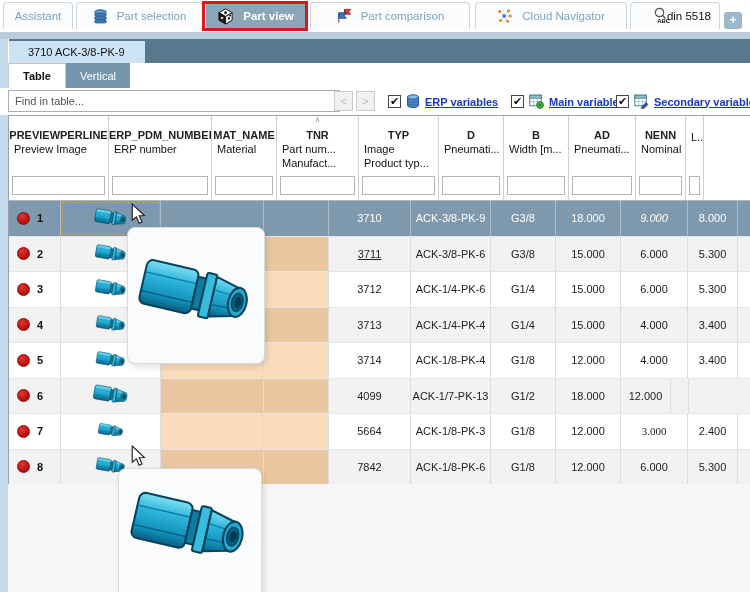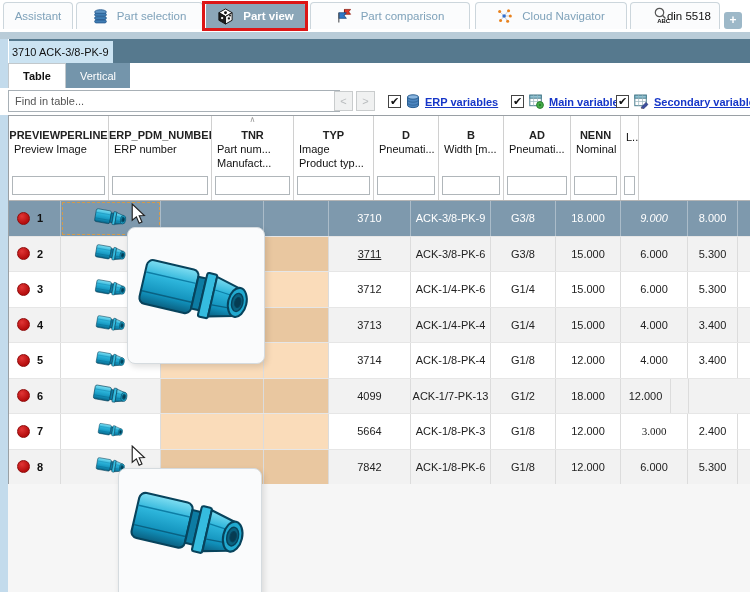--- a/index.html
+++ b/index.html
@@ -16,21 +16,21 @@
   .ttab.search .tval{position:absolute;right:8px;color:#111;}
   .plusbtn{position:absolute;top:12px;left:724px;width:18px;height:17px;background:#9db8c8;
         border-radius:3px;color:#fff;font-weight:bold;text-align:center;line-height:16px;font-size:12px;}
   .red-annotation{position:absolute;left:202px;top:1px;width:106px;height:30px;
         border:3px solid #dd1616;box-sizing:border-box;z-index:30;pointer-events:none;}
 
   
   .strip1{position:absolute;left:0;top:32px;width:750px;height:7px;background:#b9ccd8;}
   .docstrip{position:absolute;left:0;top:39px;width:750px;height:24px;background:#56798e;}
   .doc-tab{position:absolute;left:8px;top:2px;height:22px;background:#cbe3f2;color:#111;
-        display:flex;align-items:center;padding:0 4px;font-size:11px;}
+        display:flex;align-items:center;padding:0 20px;font-size:11px;}
   .leftstrip{position:absolute;left:0;top:39px;width:8px;height:553px;background:#c3dbec;border-right:1px solid #fff;}
 
   
   .viewtabs{position:absolute;left:8px;top:63px;height:25px;display:flex;}
   .vtab{height:25px;display:flex;align-items:center;justify-content:center;padding:0 14px;box-sizing:border-box;}
   .vtab.active{background:#fff;border:1px solid #c2c8cc;border-bottom:none;font-weight:bold;color:#111;}
   .vtab.inactive{background:#7495ab;color:#fff;}
 
   
   .findbar{position:absolute;left:0;top:88px;width:750px;height:27px;background:#fff;}
@@ -245,20 +245,26 @@
           <div class="hdesc">Preview Image</div>
           <div class="hdesc"></div>
           <input class="hfilter" style="">
         </div>
         <div class="hcell" style="width: 103px;">
           <div class="hname">ERP_PDM_NUMBER</div>
           <div class="hdesc">ERP number</div>
           <div class="hdesc"></div>
           <input class="hfilter" style="">
         </div>
+        <div class="hcell" style="width: 65px;">
+          <div class="hname">MAT_NAME</div>
+          <div class="hdesc">Material</div>
+          <div class="hdesc"></div>
+          <input class="hfilter" style="">
+        </div>
         <div class="hcell" style="width: 82px;">
           <div class="sortcaret">∧</div>
           <div class="hname">TNR</div>
           <div class="hdesc">Part num...</div>
           <div class="hdesc">Manufact...</div>
           <input class="hfilter" style="">
         </div>
         <div class="hcell" style="width: 80px;">
           <div class="hname">TYP</div>
           <div class="hdesc">Image</div>

